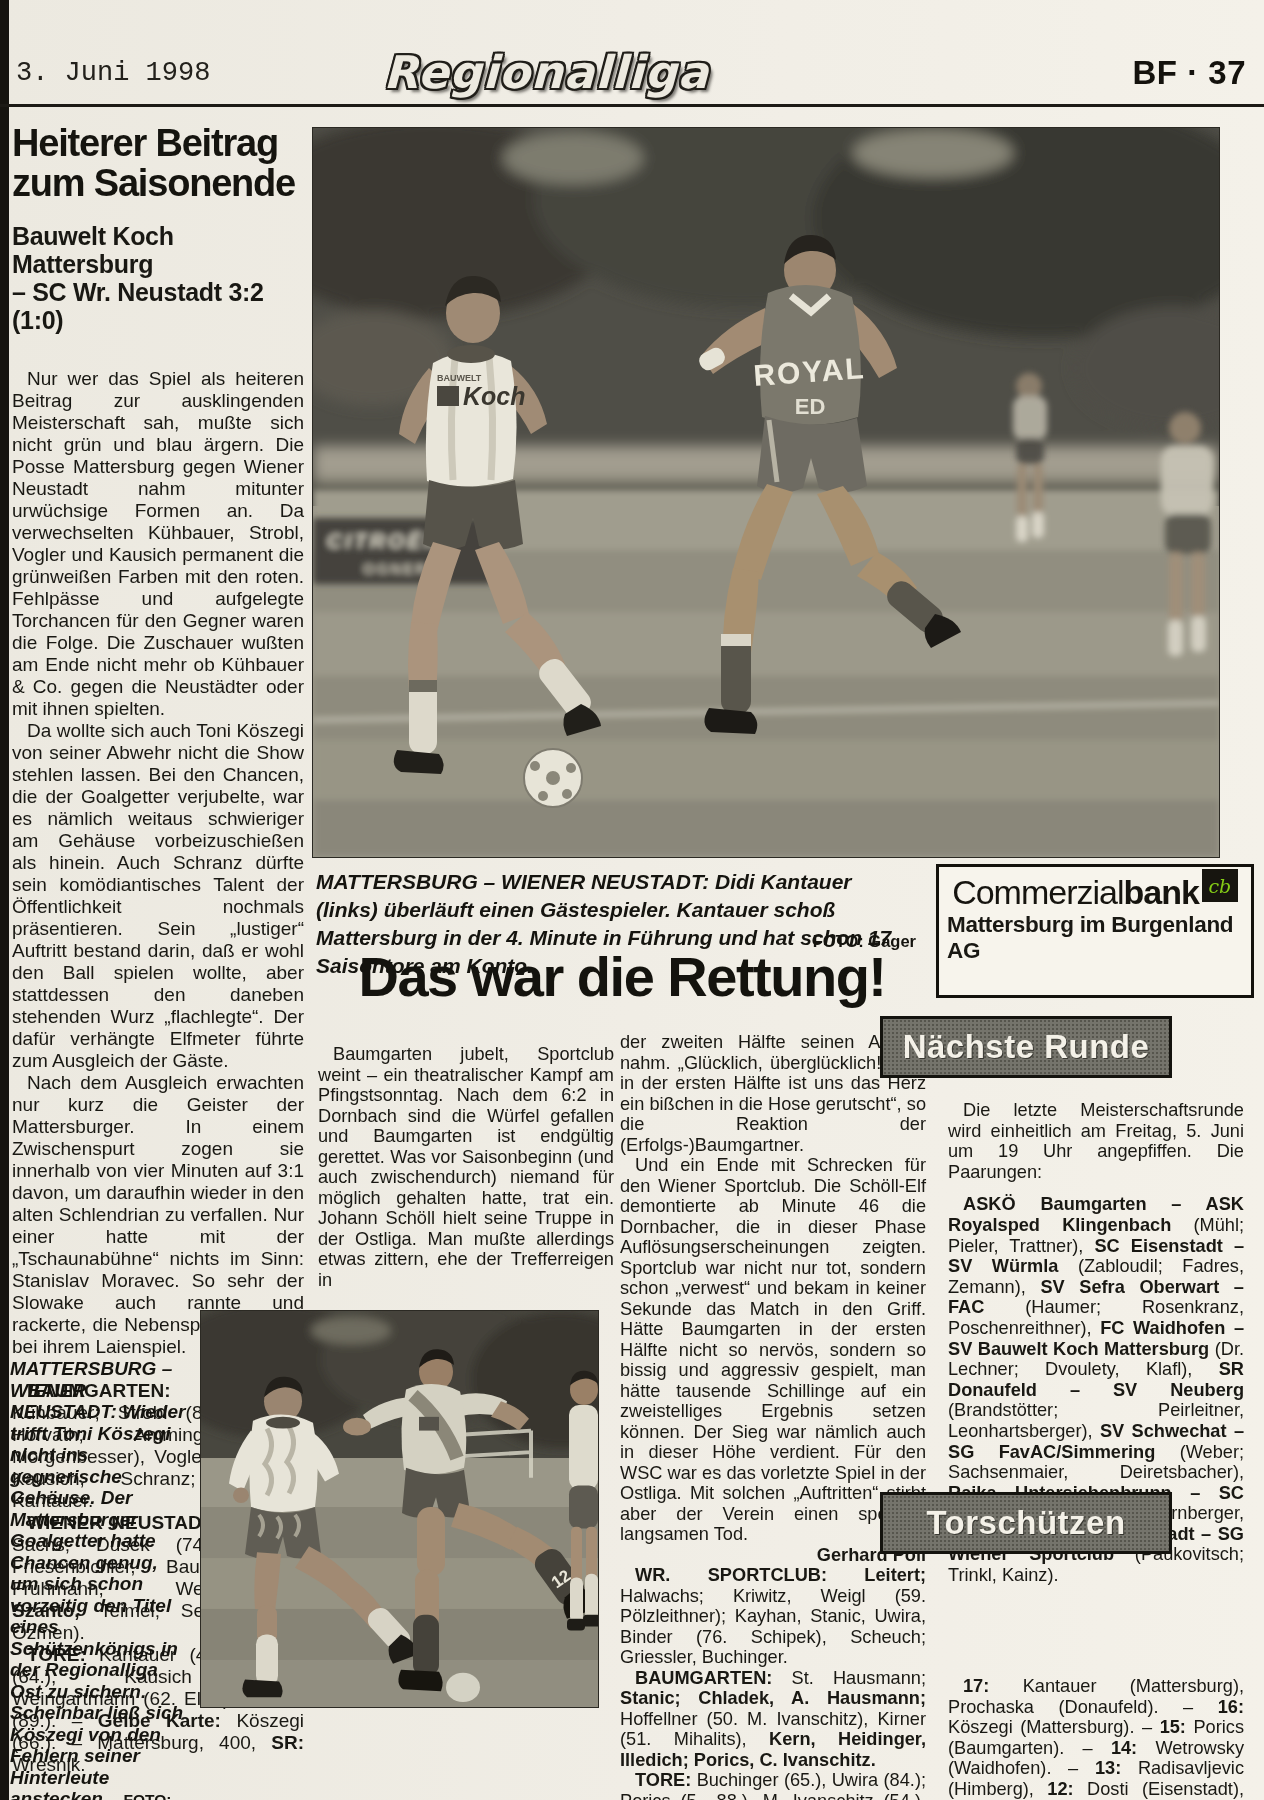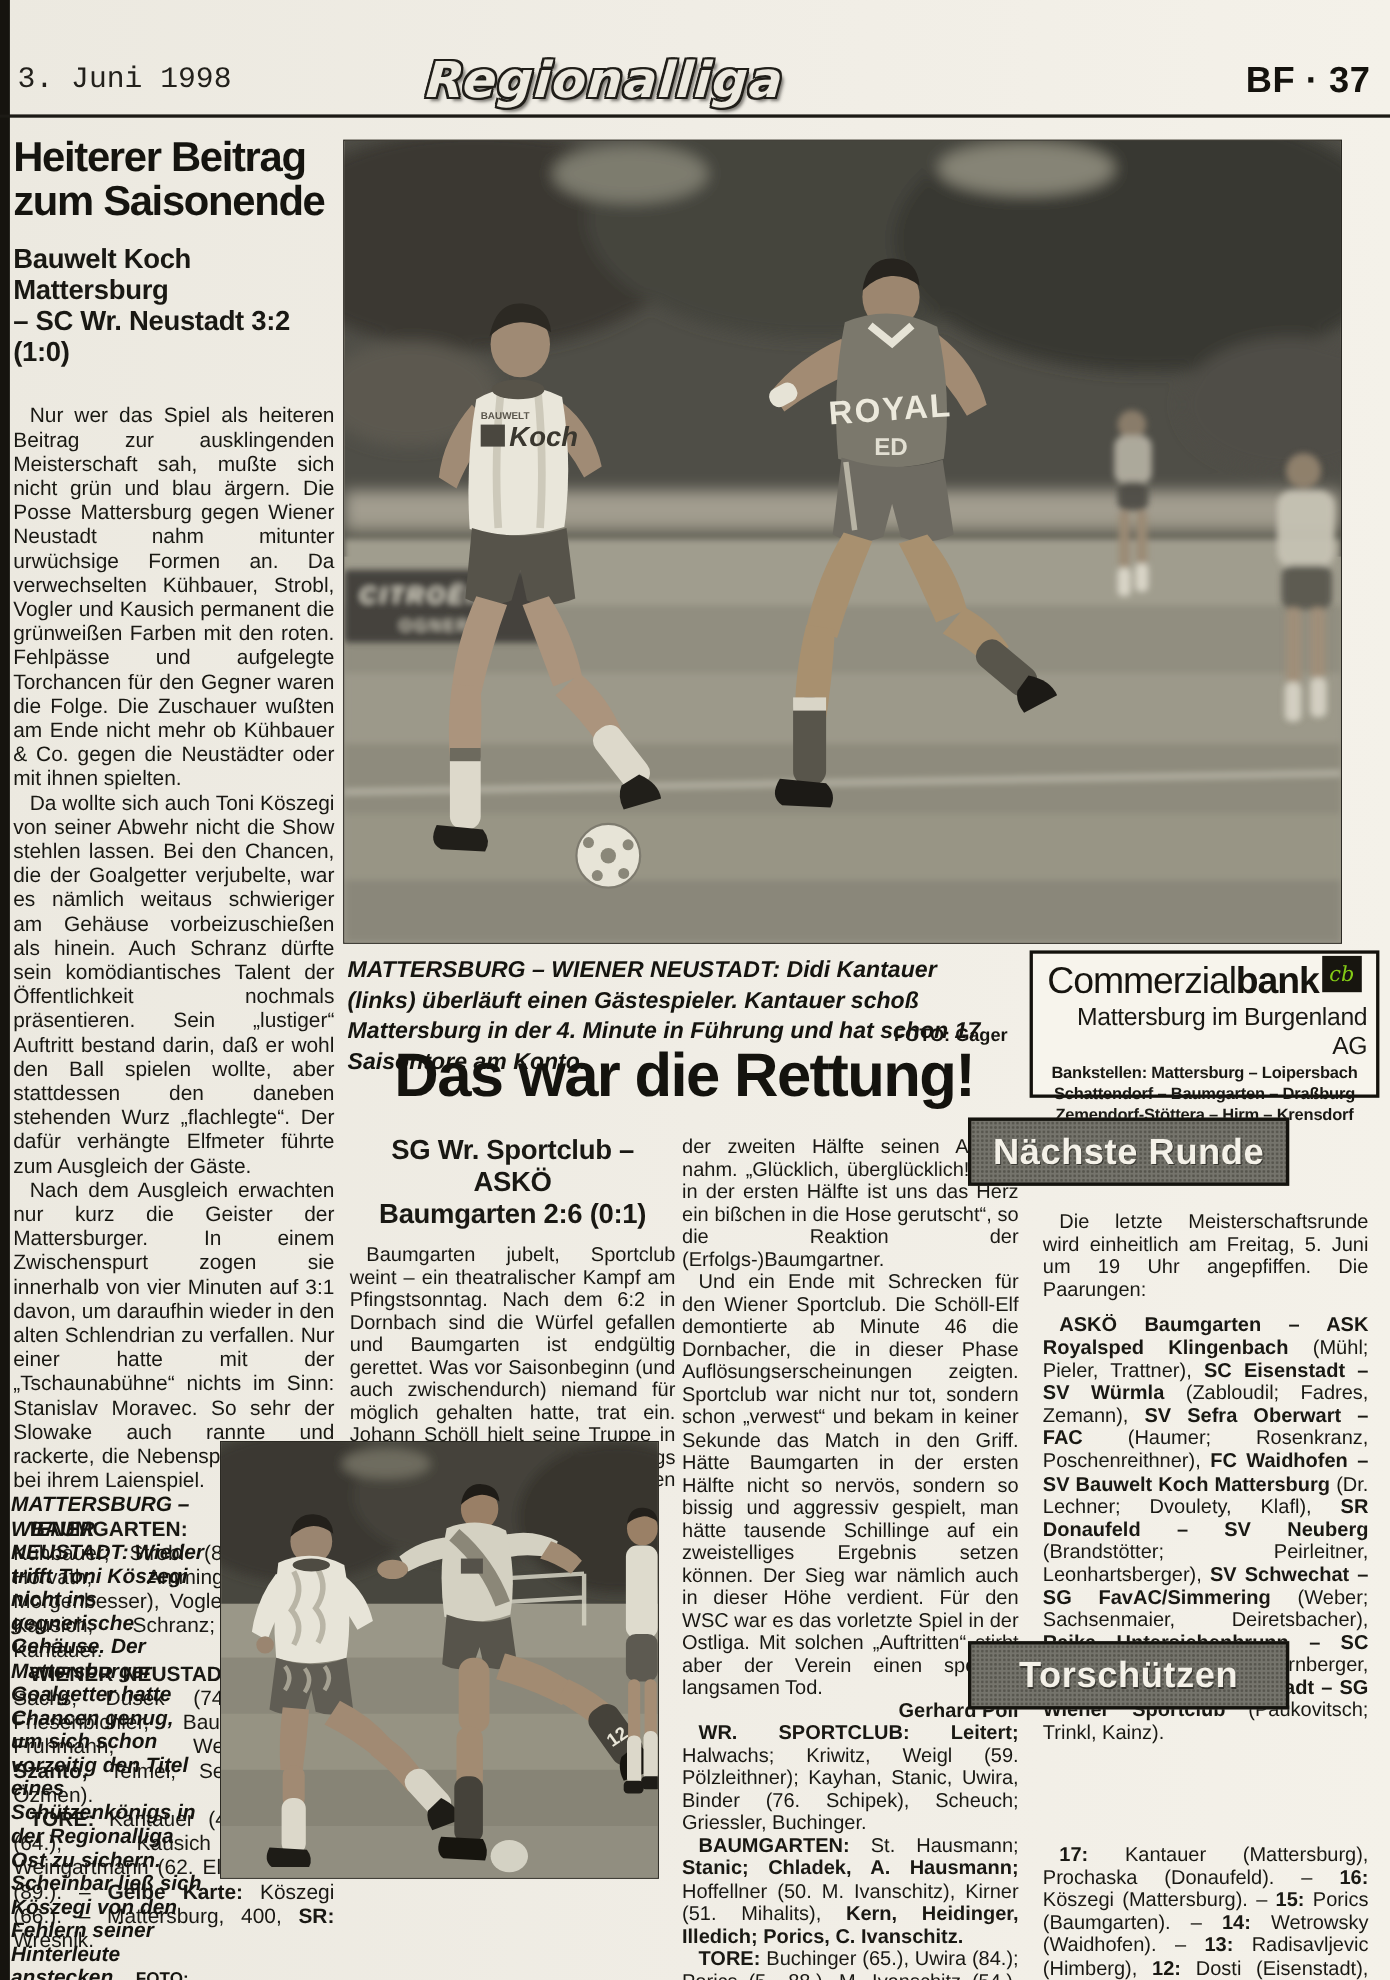--- a/index.html
+++ b/index.html
@@ -37,21 +37,21 @@
   
   .photo{border:1px solid #2b2923;background:#8f8c7f;}
   
   .ad{left:936px;top:864px;width:318px;height:134px;border:3px solid #13110c;background:#f7f4ec;
       box-sizing:border-box;padding:8px 8px 6px;}
   .ad-brand-row{display:flex;justify-content:center;align-items:flex-start;}
   .ad-brand{font-size:34px;letter-spacing:-1px;color:#16140f;line-height:1;}
   .ad-brand .bold{font-weight:700;}
   .ad-mark{width:36px;height:33px;margin-left:3px;transform:translateY(-6px);background:#17150f;color:#84cc16;
       font-family:"DejaVu Serif",serif;font-style:italic;font-size:19px;display:flex;align-items:center;justify-content:center;}
-  .ad-sub{font-size:22.5px;font-weight:400;text-align:right;margin-top:3px;letter-spacing:-.3px;}
+  .ad-sub{font-size:22.5px;font-weight:700;text-align:left;margin-top:3px;letter-spacing:-.3px;}
   .ad-small{font-size:15px;font-weight:700;text-align:center;line-height:1.26;margin-top:3px;letter-spacing:-.2px;}
   
   .hd-box{left:880px;width:292px;height:62px;border:3px solid #14130e;box-sizing:border-box;
       background-color:#75746c;background-image:radial-gradient(#56554d 1.1px,transparent 1.2px);background-size:4px 4px;
       color:#f4f1e8;font-size:33px;font-weight:700;display:flex;align-items:center;justify-content:center;
       letter-spacing:.5px;text-shadow:1px 1px 0 #3a3933;}
 </style>
 </head>
 <body>
 
@@ -197,32 +197,25 @@
     <span>MATTERSBURG – WIENER NEUSTADT: Didi Kantauer (links) überläuft einen Gästespieler. Kantauer schoß Mattersburg in der 4. Minute in Führung und hat schon 17 Saisontore am Konto.</span>
     <span class="credit abs" style="right:0;bottom:1px;">FOTO: Gager</span>
   </div>
 
   <div class="abs ad">
     <div class="ad-brand-row">
       <div class="ad-brand"><span>Commerzial</span><span class="bold">bank</span></div>
       <div class="ad-mark">cb</div>
     </div>
     <div class="ad-sub">Mattersburg im Burgenland AG</div>
-    <div class="ad-small">
-      <div>Bankstellen: Mattersburg – Loipersbach</div>
-      <div>Schattendorf – Baumgarten – Draßburg</div>
-      <div>Zemendorf-Stöttera – Hirm – Krensdorf</div>
-    </div>
   </div>
 
   <div class="abs h1c" style="left:318px;top:944px;width:608px;">Das war die Rettung!</div>
 
   <div class="abs mid" style="left:318px;top:1032px;width:296px;">
-    <div class="center-sub">SG Wr. Sportclub – ASKÖ
-Baumgarten 2:6 (0:1)</div>
     <div class="body" style="margin-top:12px;">
       <p>Baumgarten jubelt, Sportclub weint – ein theatralischer Kampf am Pfingstsonntag. Nach dem 6:2 in Dornbach sind die Würfel gefallen und Baumgarten ist endgültig gerettet. Was vor Saisonbeginn (und auch zwischendurch) niemand für möglich gehalten hatte, trat ein. Johann Schöll hielt seine Truppe in der Ostliga. Man mußte allerdings etwas zittern, ehe der Trefferreigen in</p>
     </div>
   </div>
 
   <div class="abs mid" style="left:620px;top:1032px;width:306px;">
     <div class="body">
       <p style="text-indent:0;">der zweiten Hälfte seinen Anfang nahm. „Glücklich, überglücklich! Aber in der ersten Hälfte ist uns das Herz ein bißchen in die Hose gerutscht“, so die Reaktion der (Erfolgs-)Baumgartner.</p>
       <p>Und ein Ende mit Schrecken für den Wiener Sportclub. Die Schöll-Elf demontierte ab Minute 46 die Dornbacher, die in dieser Phase Auflösungserscheinungen zeigten. Sportclub war nicht nur tot, sondern schon „verwest“ und bekam in keiner Sekunde das Match in den Griff. Hätte Baumgarten in der ersten Hälfte nicht so nervös, sondern so bissig und aggressiv gespielt, man hätte tausende Schillinge auf ein zweistelliges Ergebnis setzen können. Der Sieg war nämlich auch in dieser Höhe verdient. Für den WSC war es das vorletzte Spiel in der Ostliga. Mit solchen „Auftritten“ stirbt aber der Verein einen sportlich langsamen Tod.</p>
       <p class="byline">Gerhard Pöll</p>

